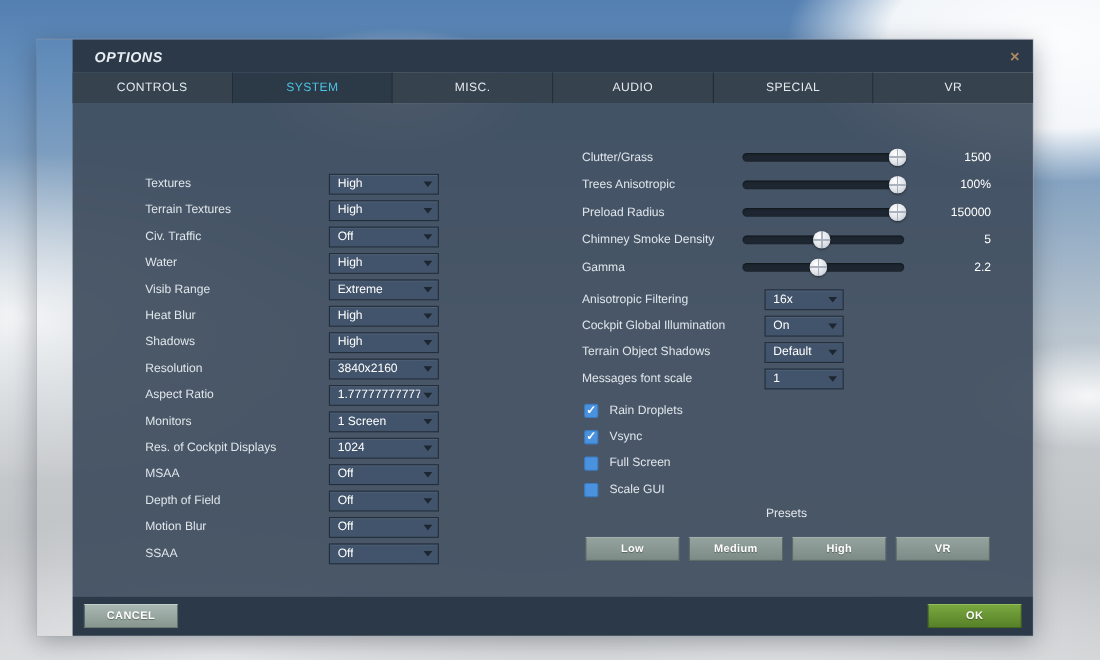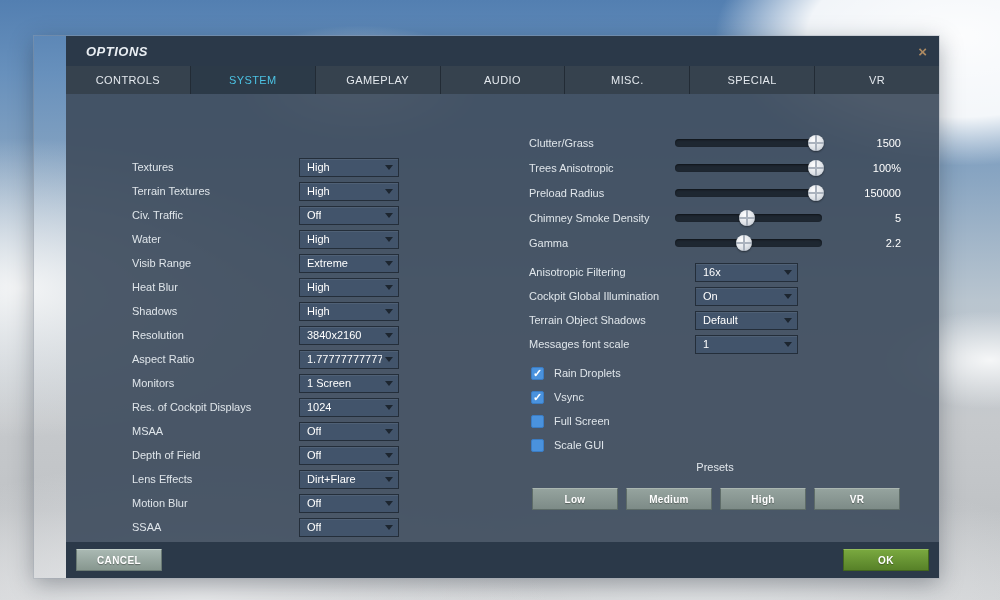--- a/index.html
+++ b/index.html
@@ -75,21 +75,21 @@
       linear-gradient(90deg, rgba(0,0,0,0) 45%, #aab2bd 45%, #aab2bd 55%, rgba(0,0,0,0) 55%),
       linear-gradient(0deg, rgba(0,0,0,0) 45%, #aab2bd 45%, #aab2bd 55%, rgba(0,0,0,0) 55%),
       radial-gradient(circle at 38% 32%, #ffffff 0%, #dfe3e8 55%, #b9c0c9 100%);
     box-shadow:0 1px 2px rgba(0,0,0,0.45);
   }
   .sval { flex:1; text-align:right; color:#ffffff; font-size:11px; }
 
   .spacer5 { height:5px; }
   .drow { height:24px; display:flex; align-items:center; }
   .drow .lbl { width:166px; flex:none; }
-  .drow .select { width:103px; }
+  .drow .select { width:72px; }
 
   .crow { height:24px; display:flex; align-items:center; }
   .checkbox {
     width:13px; height:13px; flex:none; border-radius:2px;
     background:#4a92dd; border:1px solid #3a7cc4; margin-left:2px;
     display:flex; align-items:center; justify-content:center;
   }
   .checkbox .check { display:none; color:#ffffff; font-size:11px; font-weight:bold; line-height:1; }
   .checkbox.checked .check { display:block; }
   .crow .lbl { margin-left:10px; }
@@ -128,23 +128,22 @@
 
 <div class="dialog">
   <div class="titlebar">
     <span class="title">OPTIONS</span>
     <span class="close">×</span>
   </div>
 
   <div class="tabbar">
     <div class="tab">CONTROLS</div>
     <div class="tab active">SYSTEM</div>
-    <div class="tab">GAMEPLAY</div>
+    <div class="tab">MISC.</div>
     <div class="tab">AUDIO</div>
-    <div class="tab">MISC.</div>
     <div class="tab">SPECIAL</div>
     <div class="tab">VR</div>
   </div>
 
   <div class="content">
 
     <div class="leftcol">
       <div class="row">
         <span class="lbl">Textures</span>
         <div class="select">
@@ -226,27 +225,20 @@
         <span class="lbl">MSAA</span>
         <div class="select">
             <span class="val">Off</span>
             <span class="arr"></span>
           </div>
       </div>
       <div class="row">
         <span class="lbl">Depth of Field</span>
         <div class="select">
             <span class="val">Off</span>
-            <span class="arr"></span>
-          </div>
-      </div>
-      <div class="row">
-        <span class="lbl">Lens Effects</span>
-        <div class="select">
-            <span class="val">Dirt+Flare</span>
             <span class="arr"></span>
           </div>
       </div>
       <div class="row">
         <span class="lbl">Motion Blur</span>
         <div class="select">
             <span class="val">Off</span>
             <span class="arr"></span>
           </div>
       </div>

